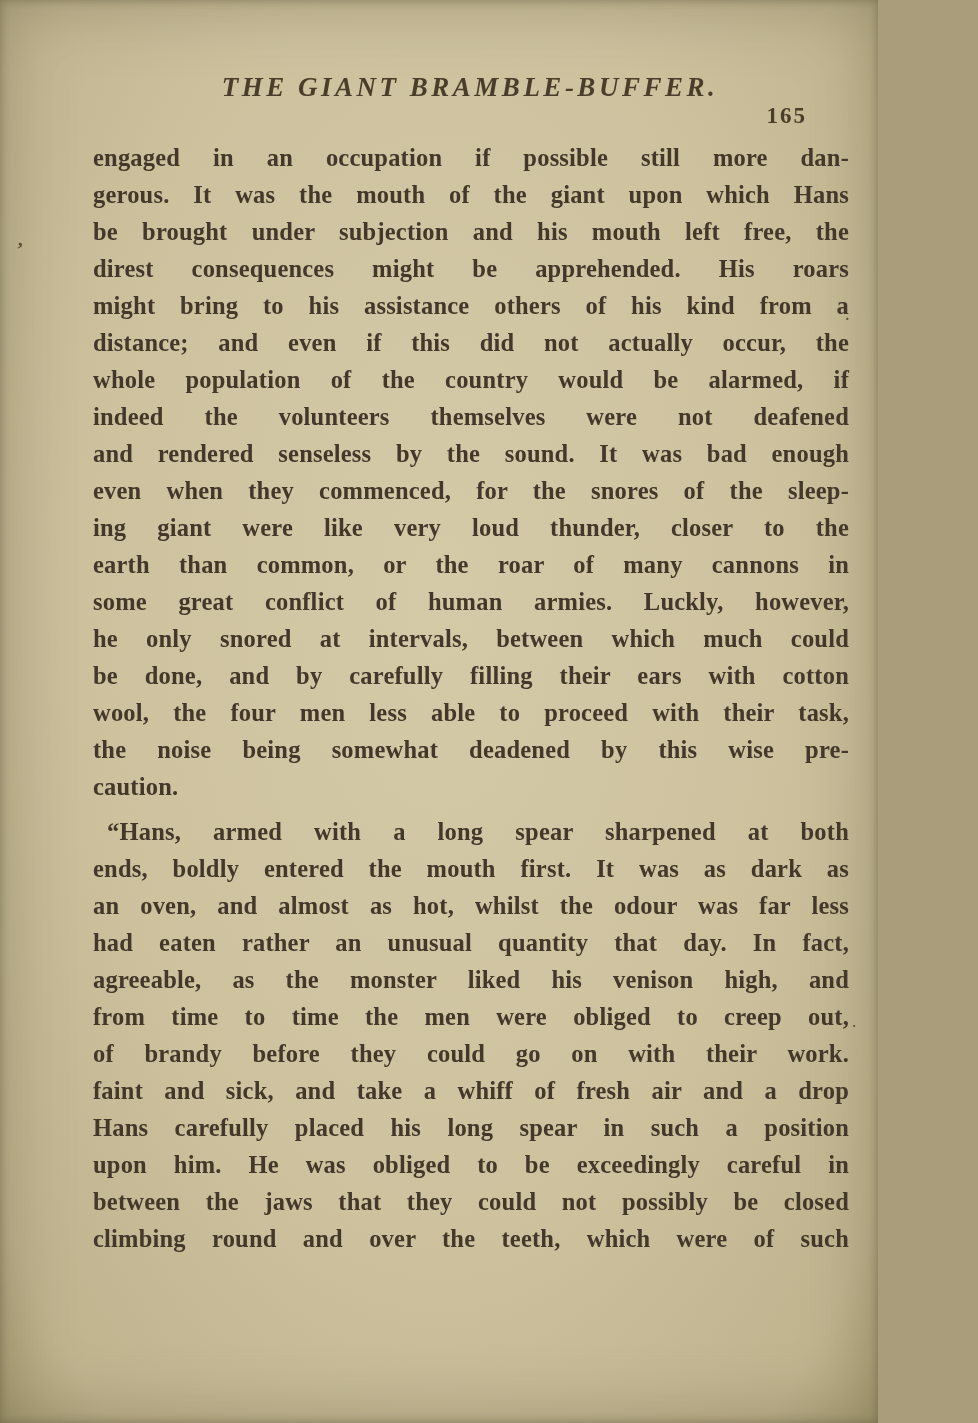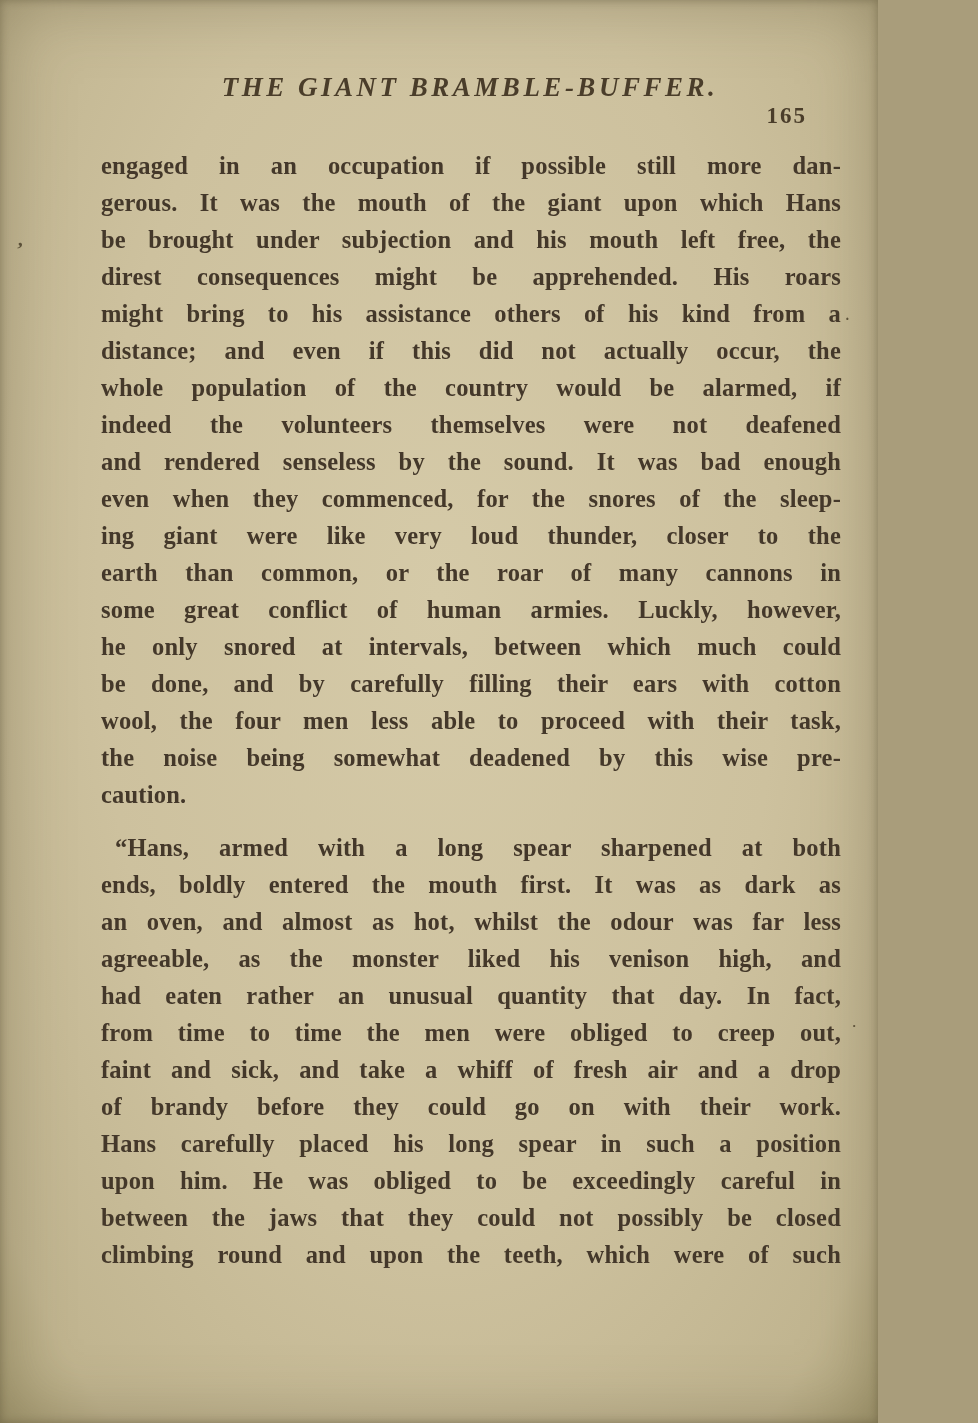--- a/index.html
+++ b/index.html
@@ -54,21 +54,21 @@
     position: absolute;
     top: 131px;
     left: 85px;
     width: 772px;
     font-size: 24.5px;
     line-height: 37px;
     letter-spacing: 0.2px;
     color: #44382a;
   }
   .paragraph {
-    margin: 16px;
+    margin: 8px;
     padding: 0;
   }
   .line {
     text-align: justify;
     text-align-last: justify;
     white-space: normal;
   }
   .line.unjustified {
     text-align-last: left;
   }
@@ -114,29 +114,29 @@
         <div class="line">he only snored at intervals, between which much could</div>
         <div class="line">be done, and by carefully filling their ears with cotton</div>
         <div class="line">wool, the four men less able to proceed with their task,</div>
         <div class="line">the noise being somewhat deadened by this wise pre-</div>
         <div class="line unjustified">caution.</div>
       </div>
       <div class="paragraph">
         <div class="line indent">“Hans, armed with a long spear sharpened at both</div>
         <div class="line">ends, boldly entered the mouth first.  It was as dark as</div>
         <div class="line">an oven, and almost as hot, whilst the odour was far less</div>
+        <div class="line">had eaten rather an unusual quantity that day.  In fact,</div>
         <div class="line">agreeable, as the monster liked his venison high, and</div>
-        <div class="line">had eaten rather an unusual quantity that day.  In fact,</div>
         <div class="line">from time to time the men were obliged to creep out,</div>
+        <div class="line">of brandy before they could go on with their work.</div>
         <div class="line">faint and sick, and take a whiff of fresh air and a drop</div>
-        <div class="line">of brandy before they could go on with their work.</div>
         <div class="line">Hans carefully placed his long spear in such a position</div>
         <div class="line">upon him.  He was obliged to be exceedingly careful in</div>
         <div class="line">between the jaws that they could not possibly be closed</div>
-        <div class="line">climbing round and upon the teeth, which were of such</div>
+        <div class="line">climbing round and over the teeth, which were of such</div>
       </div>
     </div>
 
   <span class="scan-mark mark-apostrophe">’</span>
   <span class="scan-mark mark-backslash"></span>
   <span class="scan-mark mark-dot-1">·</span>
   <span class="scan-mark mark-dot-2">·</span>
 
 </div>
 

